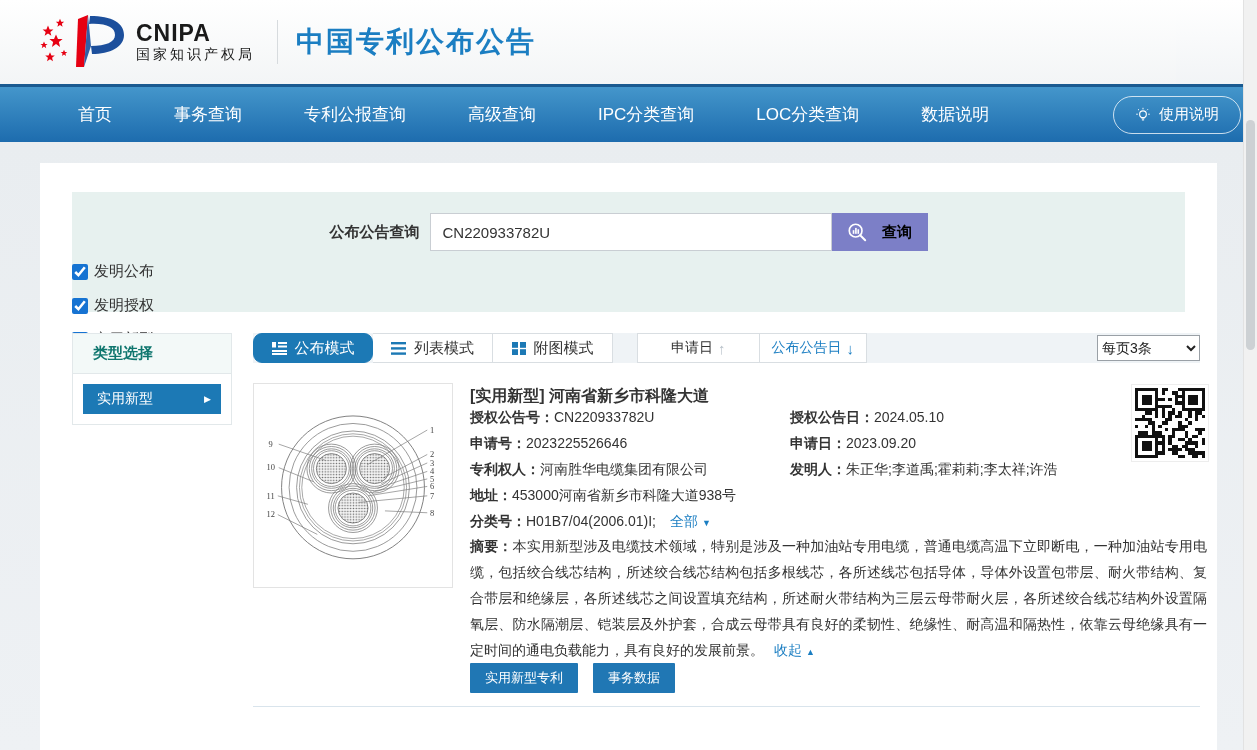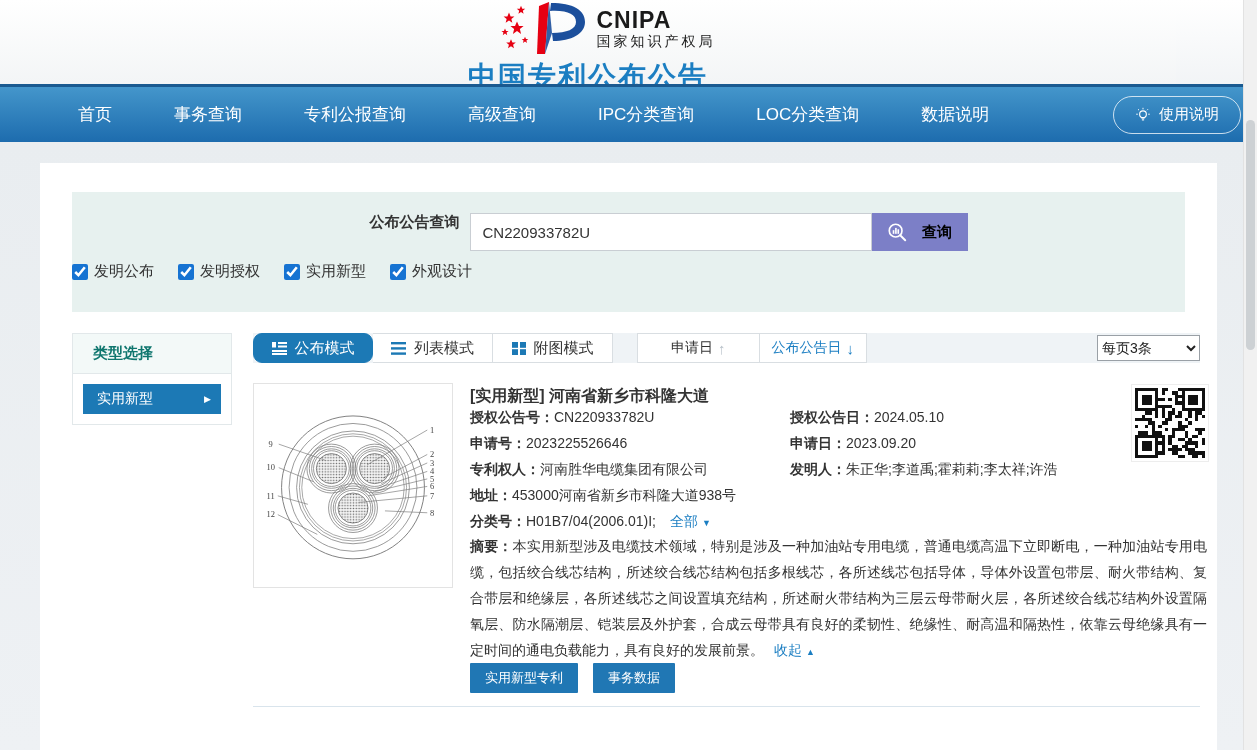--- a/index.html
+++ b/index.html
@@ -2,21 +2,21 @@
 <html><head>
 <meta charset="utf-8">
 <style>
   * { margin:0; padding:0; box-sizing:border-box; }
   html,body { width:1257px; height:750px; }
   body { font-family:"Liberation Sans","DejaVu Sans",sans-serif; background:#eef1f4; overflow:hidden; }
   #page { position:relative; width:1257px; height:750px; background:linear-gradient(#ffffff, #e9edf0 140px, #eef1f4); }
 
   
   .header { position:absolute; left:0; top:0; width:1176px; height:84px;
-            background:linear-gradient(#ffffff, #f3f5f6); display:flex; align-items:center;flex-direction:column; }
+            background:linear-gradient(#ffffff, #f3f5f6); display:flex; align-items:center; }
   .logo-wrap { display:flex; align-items:center; margin-left:38px; }
   .logo-text { margin-left:6px; }
   .logo-acronym { font-size:23px; font-weight:bold; color:#1a1a1a; letter-spacing:1px; line-height:24px;}
   .logo-org { font-size:14px; color:#1a1a1a; letter-spacing:3px; line-height:18px;}
   .header-divider { width:1px; height:44px; background:#d7dbde; margin:0 18px 0 22px; }
   .site-title { font-size:28px; font-weight:bold; color:#1b7ec2; letter-spacing:2px; }
 
   
   .nav { position:absolute; left:0; top:84px; width:1257px; height:58px;
          background:linear-gradient(#4496cb, #1d6cae); border-top:3px solid #1a5a90;
@@ -25,27 +25,27 @@
   .help-btn { position:absolute; right:16px; top:50%; transform:translateY(-50%);
               border:1px solid rgba(255,255,255,.75); border-radius:19px; height:38px; width:128px;
               display:flex; align-items:center; justify-content:center; gap:8px; color:#fff; font-size:15px; cursor:pointer;}
   .bulb { width:16px; height:16px; }
 
   
   .container { position:absolute; left:40px; top:163px; width:1177px; height:587px; background:#ffffff; }
 
   
   .search-panel { position:absolute; left:72px; top:192px; width:1113px; height:120px; background:#e7f1ef; }
-  .search-row { position:absolute; left:0; top:21px; width:100%; display:flex; justify-content:center; align-items:flex-start;margin-left:40px; }
+  .search-row { position:absolute; left:0; top:21px; width:100%; display:flex; justify-content:center; align-items:center; }
   .search-label { font-size:15px; font-weight:bold; color:#333; margin-right:10px; }
   .search-input { width:402px; height:38px; border:1px solid #c9ced3; background:#fff; font-size:15px; color:#333;
                   padding:0 12px; font-family:inherit; outline:none; }
   .search-btn { width:96px; height:38px; background:#7c7fc7; border:none; color:#000000; font-size:15px; font-weight:bold;
                 display:flex; align-items:center; justify-content:center; gap:15px; cursor:pointer; }
-  .check-row { position:absolute; left:0; top:70px; width:100%; display:flex; justify-content:flex-start; gap:24px; }
+  .check-row { position:absolute; left:0; top:70px; width:100%; display:flex; justify-content:center; gap:15px;flex-direction:column; }
   .check-item { display:flex; align-items:center; gap:6px; font-size:15px; color:#333; cursor:pointer;}
   .check-item input { width:16px; height:16px; accent-color:#1673d2; cursor:pointer;}
 
   
   .sidebar { position:absolute; left:72px; top:333px; width:160px; background:#fff; border:1px solid #e2e8ea; }
   .sidebar-head { height:40px; background:#f3f9f8; border-bottom:1px solid #e2e8ea; display:flex; align-items:center;
                   padding-left:20px; font-size:15px; font-weight:bold; color:#0f766e; }
   .sidebar-body { padding:10px; }
   .sidebar-btn { height:30px; background:#1c79b5; color:#fff; font-size:14px; display:flex; align-items:center;
                  padding:0 10px 0 14px; cursor:pointer; justify-content:space-between;}

